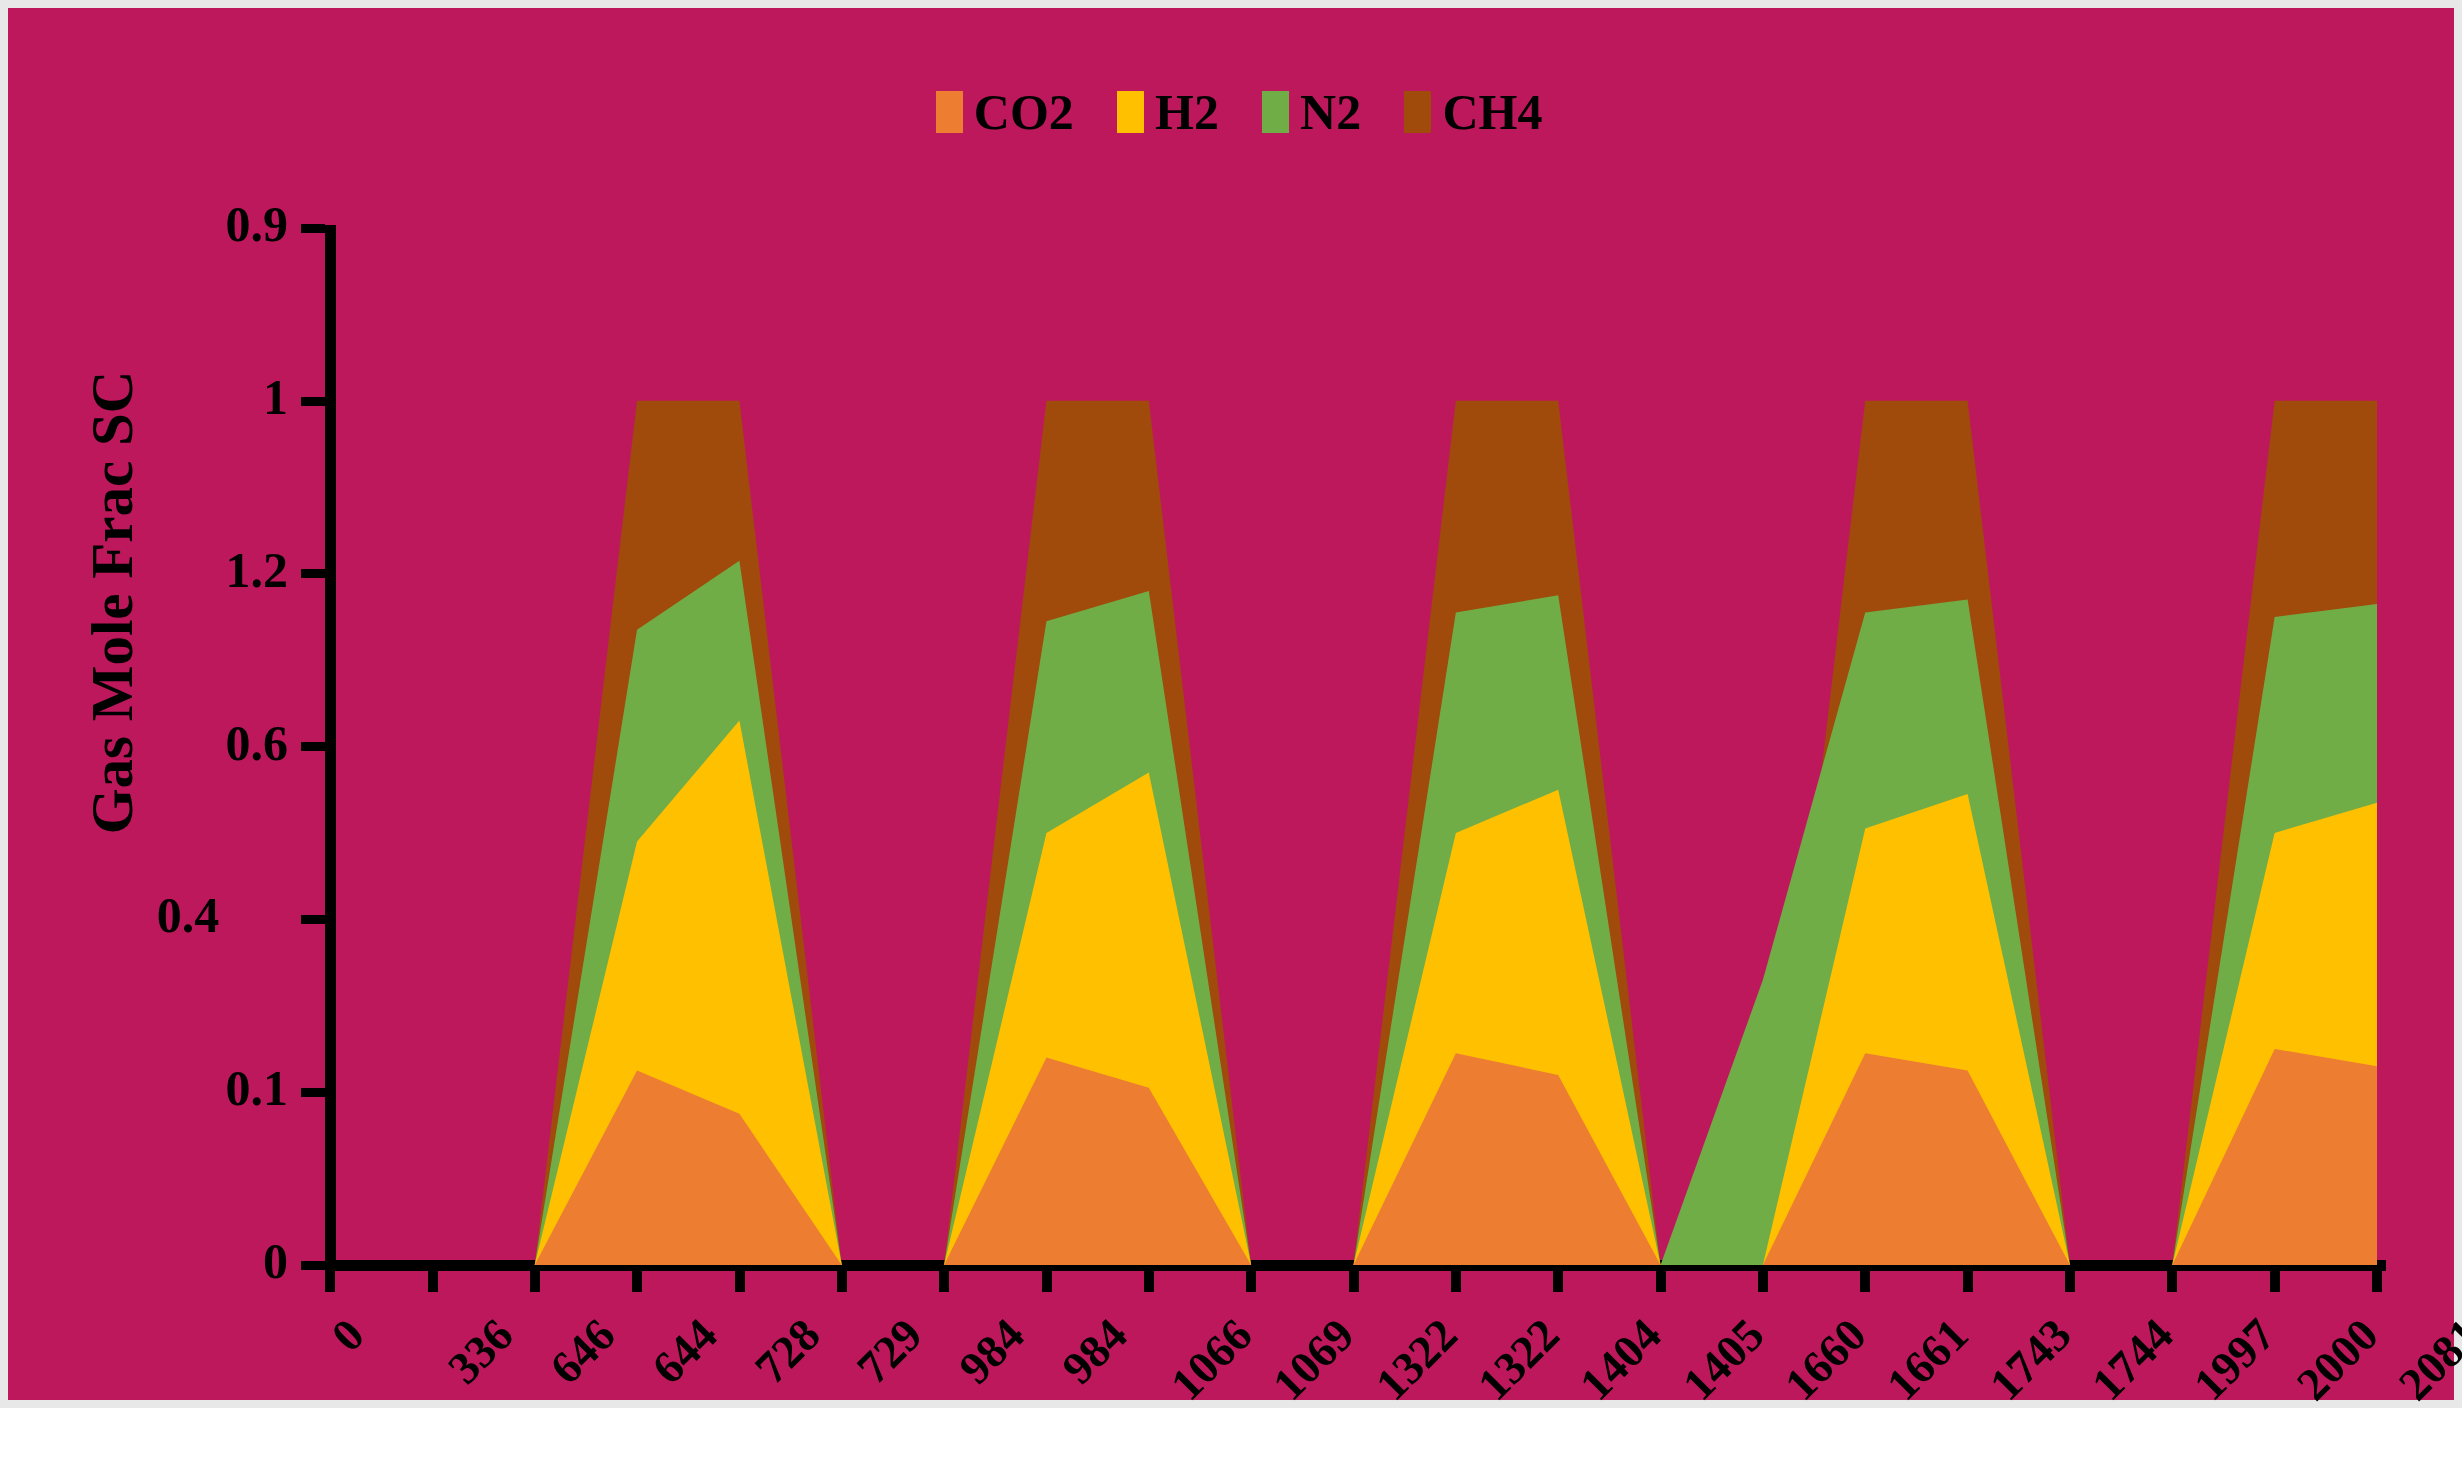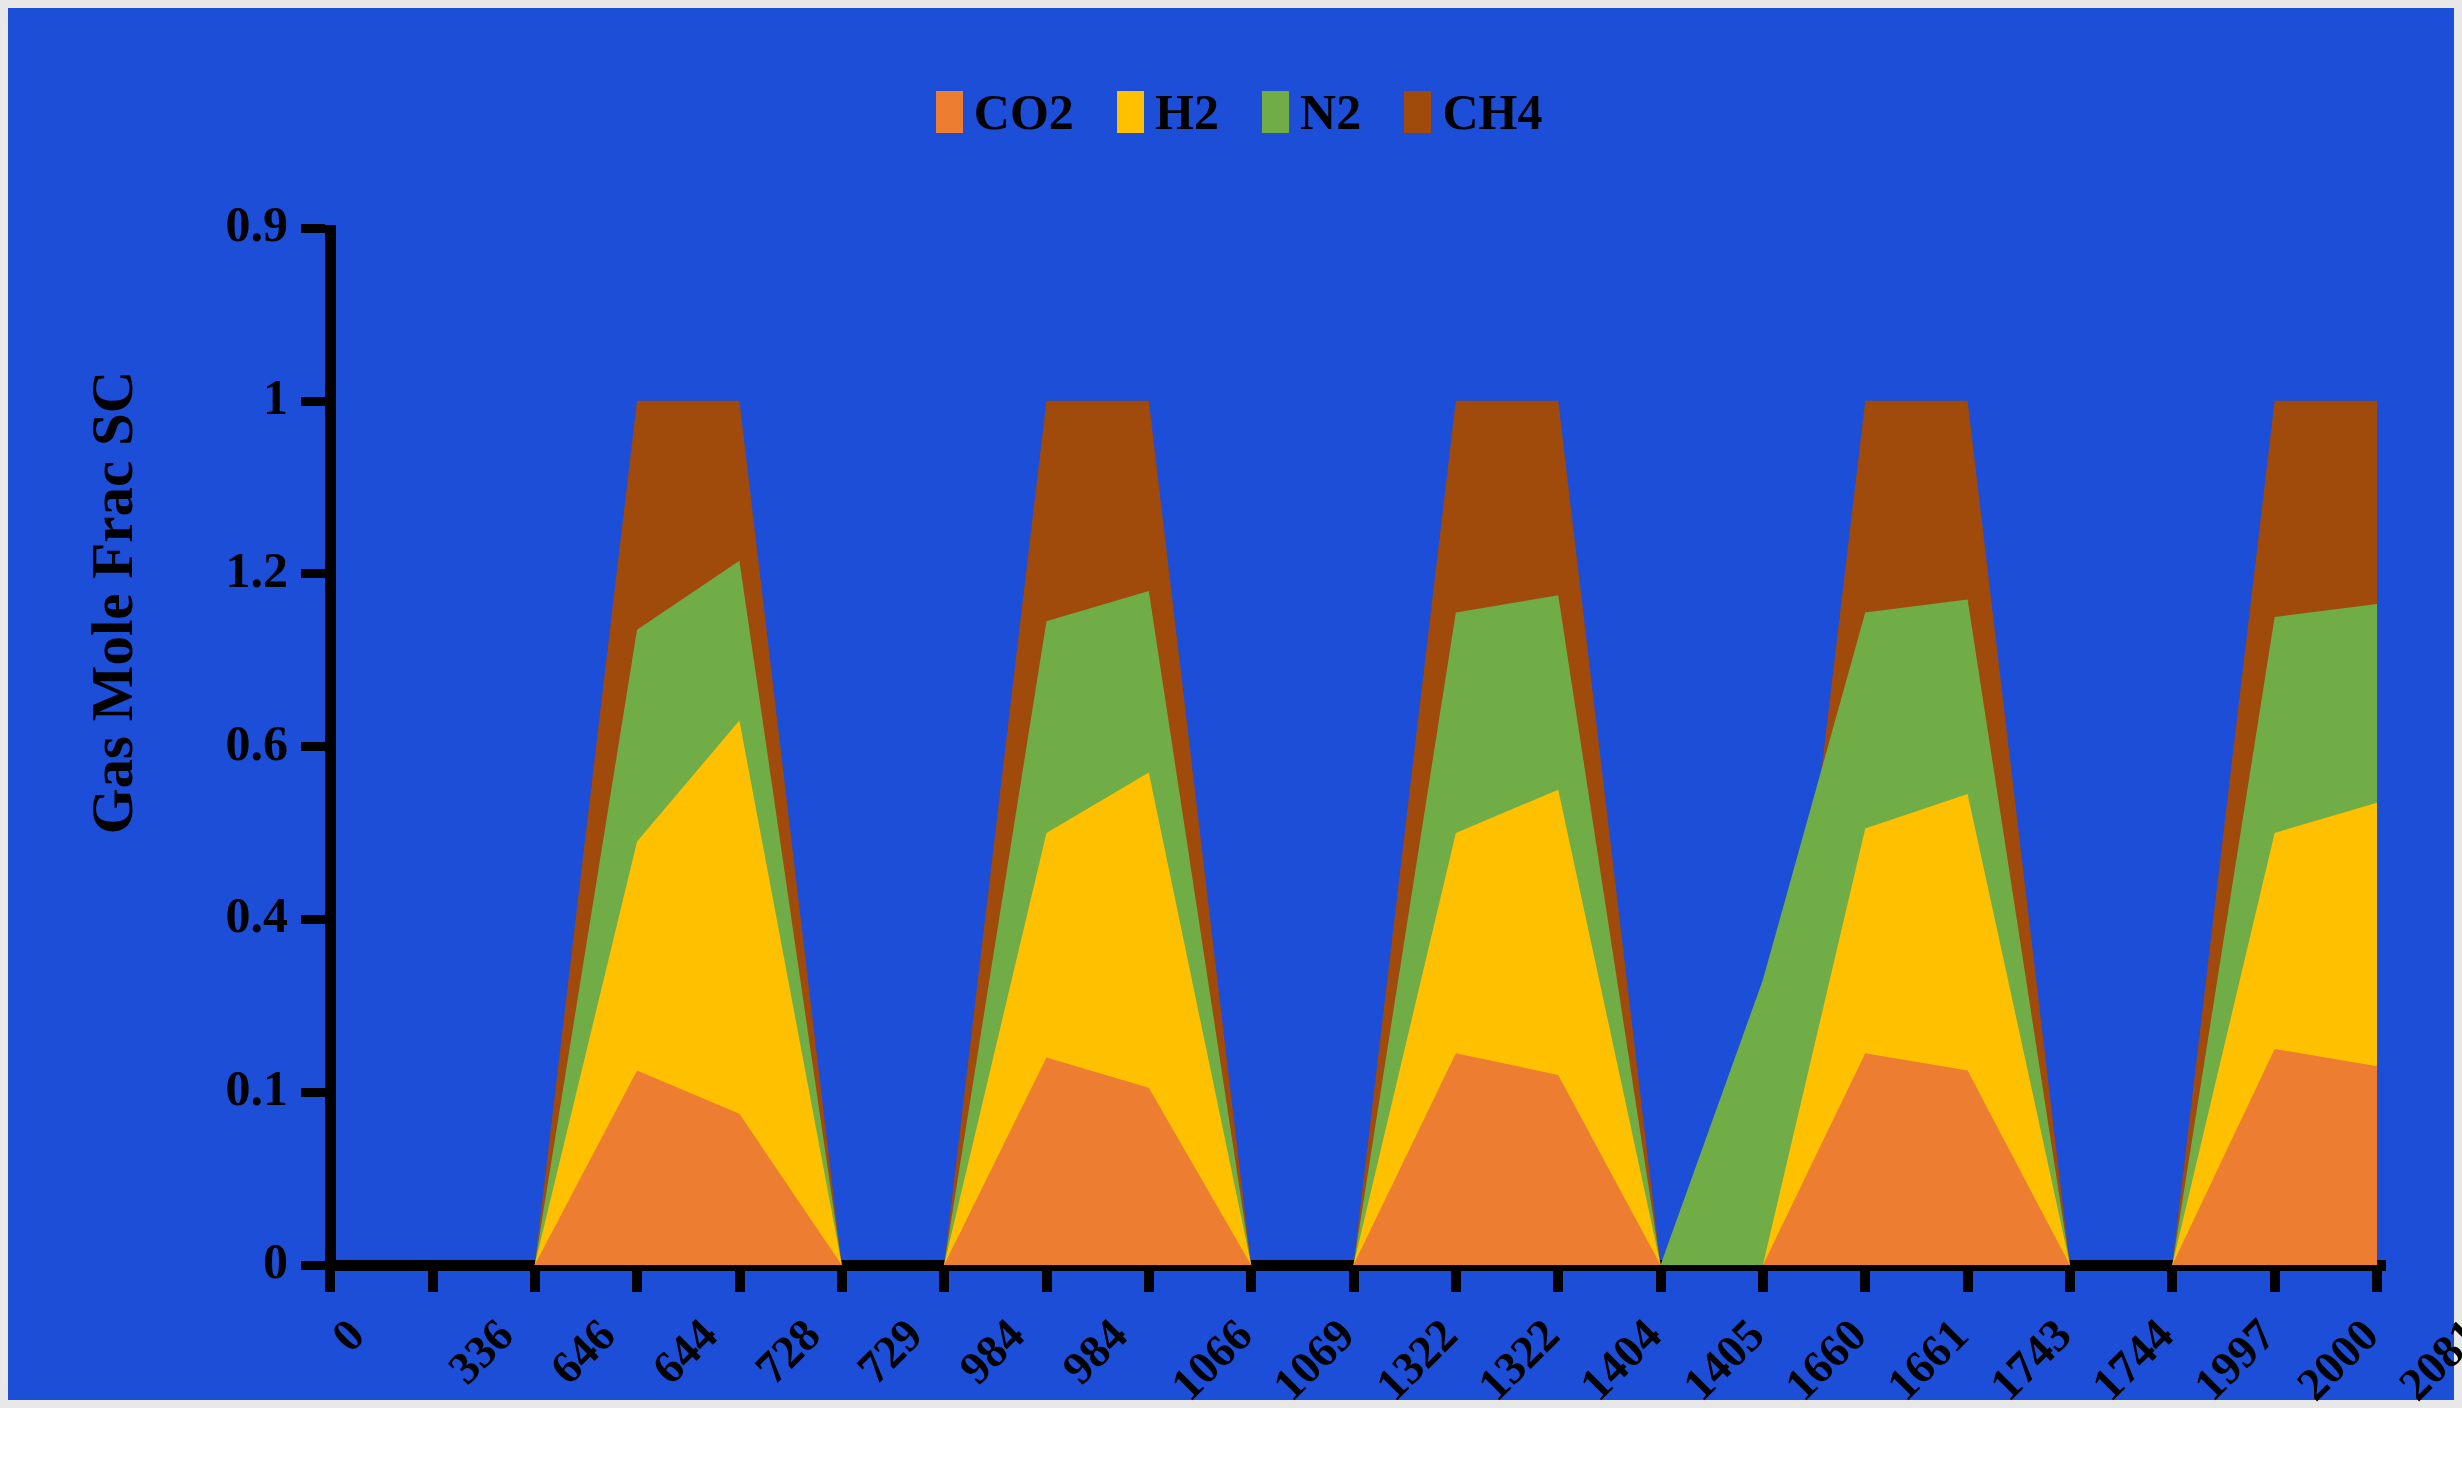--- a/index.html
+++ b/index.html
@@ -2,21 +2,21 @@
 <html style="font-size:12.8px"><head>
 <meta charset="utf-8">
 <style>
   html,body{margin:0;padding:0;background:#ffffff;}
   body{width:2462px;height:1485px;font-family:"Liberation Serif",serif;}
 
   #frame{
     position:absolute;left:0;top:0;width:2462px;height:1408px;
     box-sizing:border-box;
     border:8px solid #e8e8e8;
-    background:#1d4ed8;
+    background:#be185d;
   }
 
   #legend{
     position:absolute;left:0;top:76px;width:2462px;height:56px;
     display:flex;justify-content:center;align-items:center;gap:43px;
   }
   .legend-item{display:flex;align-items:center;gap:11.2px;}
   .legend-swatch{width:27px;height:42px;display:block;}
   .legend-label{
     font-family:"Liberation Serif",serif;
@@ -91,21 +91,21 @@
       <span class="legend-swatch" style="background:#A04A0B"></span>
       <span class="legend-label">CH4</span>
     </div>
   </div>
 
   <div id="ytitle">Gas Mole Frac SC</div>
 
   <div id="ylabels-wrap">
       <div class="ylabel" style="top: 1228px;">0</div>
       <div class="ylabel" style="top: 1055px;">0.1</div>
-      <div class="ylabel" style="top: 882px;">0.4</div>
+      <div class="ylabel" style="top: 882px; text-align: center;">0.4</div>
       <div class="ylabel" style="top: 710px;">0.6</div>
       <div class="ylabel" style="top: 537px;">1.2</div>
       <div class="ylabel" style="top: 364px;">1</div>
       <div class="ylabel" style="top: 191px;">0.9</div>
     </div>
 
   <div id="yaxis-line"></div>
   <div id="xaxis-line"></div>
 
   <div id="plot">

